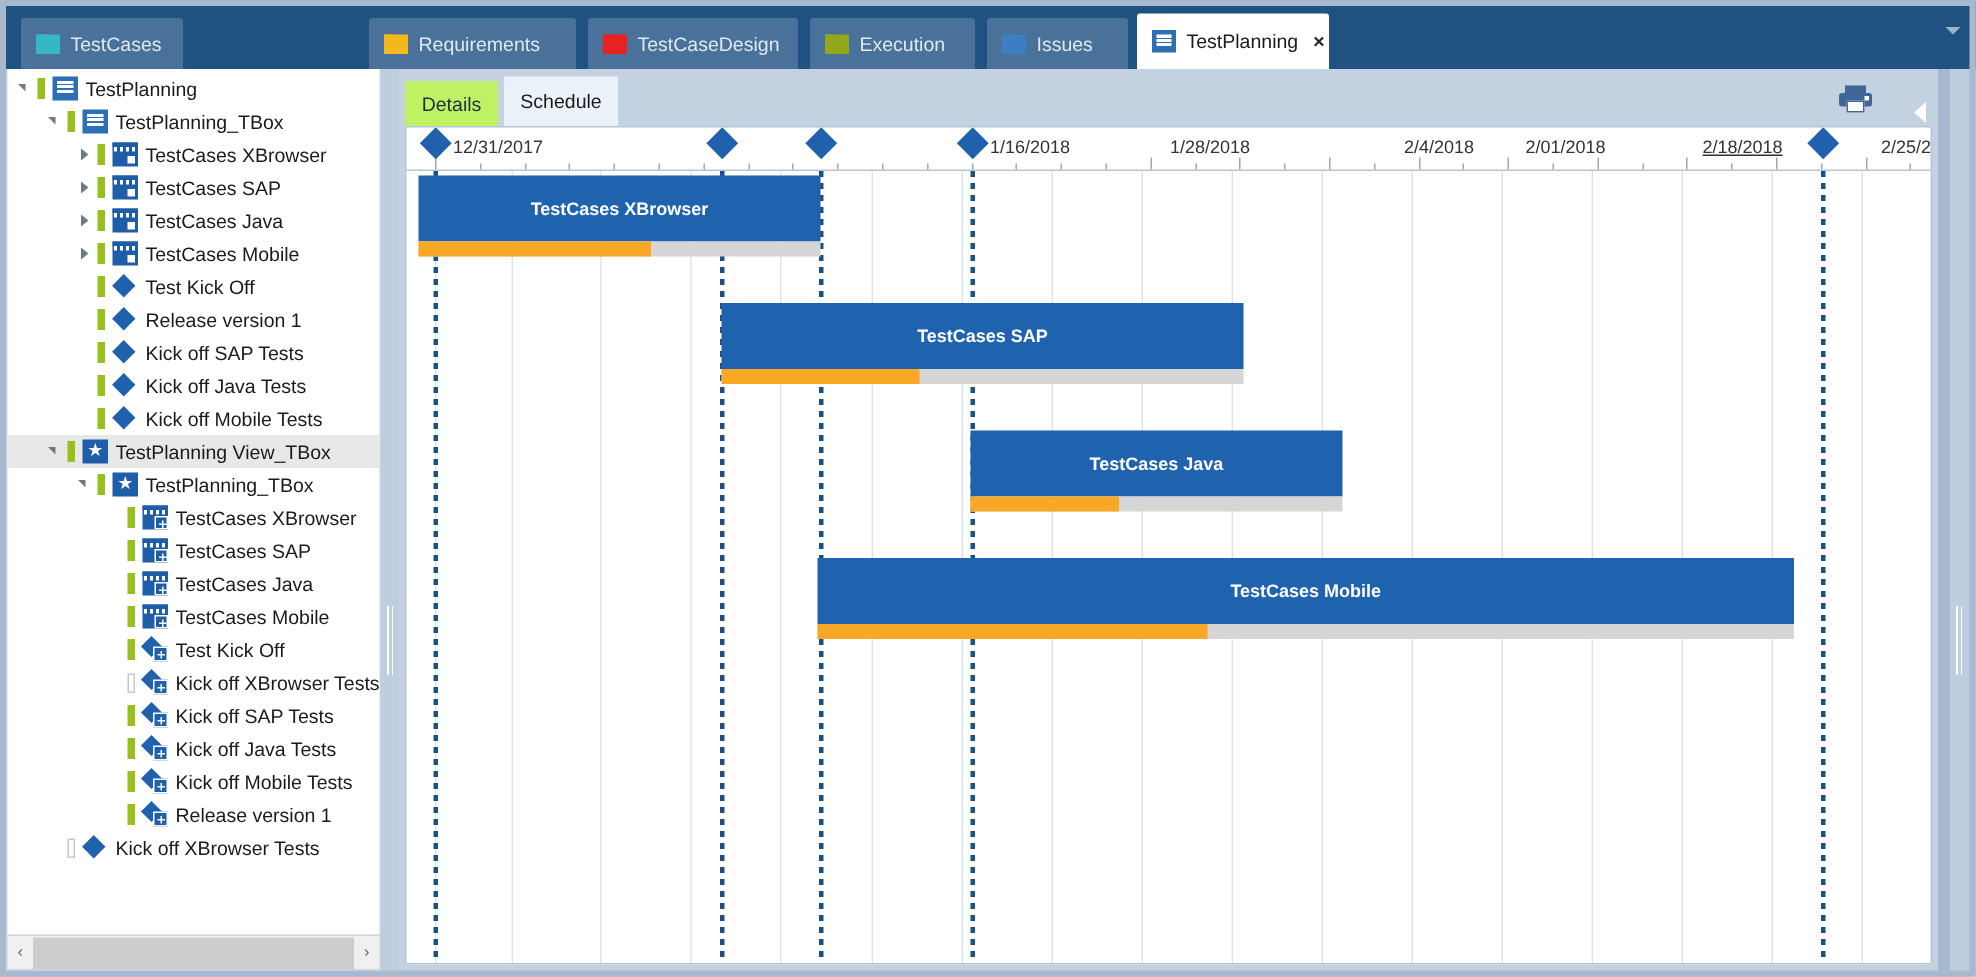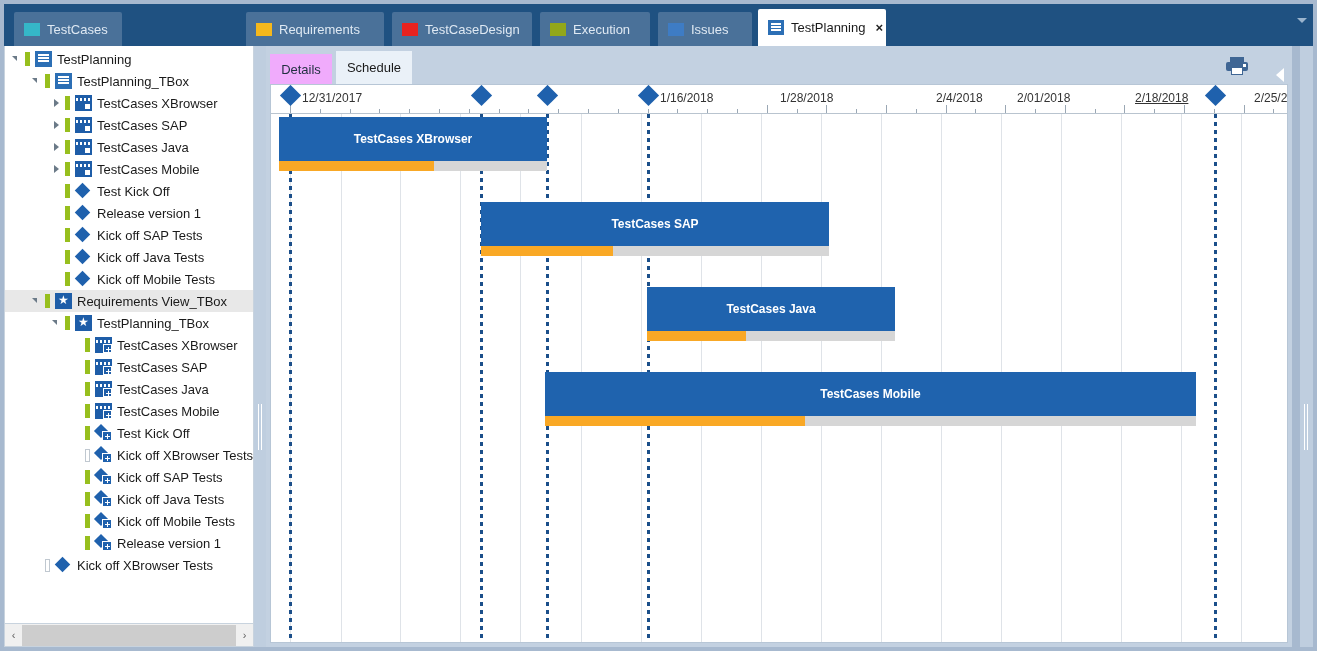--- a/index.html
+++ b/index.html
@@ -228,21 +228,21 @@
     width: 1026px; height: 601px;
     background: #c3d1e1;
   }
   #subtabs {
     position: absolute; left: 0; top: 0; height: 38px; width: 100%;
   }
   .subtab {
     position: absolute; bottom: 0; height: 30px;
     display: flex; align-items: center; justify-content: center;
     padding: 0 14px; font-size: 13px; color: #1f2f3f;
-    background: #f0abfc; cursor: pointer;
+    background: #bef264; cursor: pointer;
   }
   .subtab.active { background: #eaf1f8; height: 33px; color: #1a1a1a; }
   #print-icon {
     position: absolute; right: 44px; top: 11px;
     width: 22px; height: 18px; cursor: pointer;
   }
   #print-icon .body {
     position: absolute; left: 0; top: 5px; width: 22px; height: 9px;
     background: #3f6694; border-radius: 2px;
   }
@@ -439,21 +439,21 @@
           <span class="twist"></span>
           <span class="gbar"></span>
           <span class="ic ic-dia"></span>
           <span class="tlabel">Kick off Mobile Tests</span>
         </div>
         <div class="tnode sel">
           <span style="flex: 0 0 auto; width: 24px; height: 22px;"></span>
           <span class="twist open"></span>
           <span class="gbar"></span>
           <span class="ic ic-star"></span>
-          <span class="tlabel">Requirements View_TBox</span>
+          <span class="tlabel">TestPlanning View_TBox</span>
         </div>
         <div class="tnode">
           <span style="flex: 0 0 auto; width: 44px; height: 22px;"></span>
           <span class="twist open"></span>
           <span class="gbar"></span>
           <span class="ic ic-star"></span>
           <span class="tlabel">TestPlanning_TBox</span>
         </div>
         <div class="tnode">
           <span style="flex: 0 0 auto; width: 64px; height: 22px;"></span>

